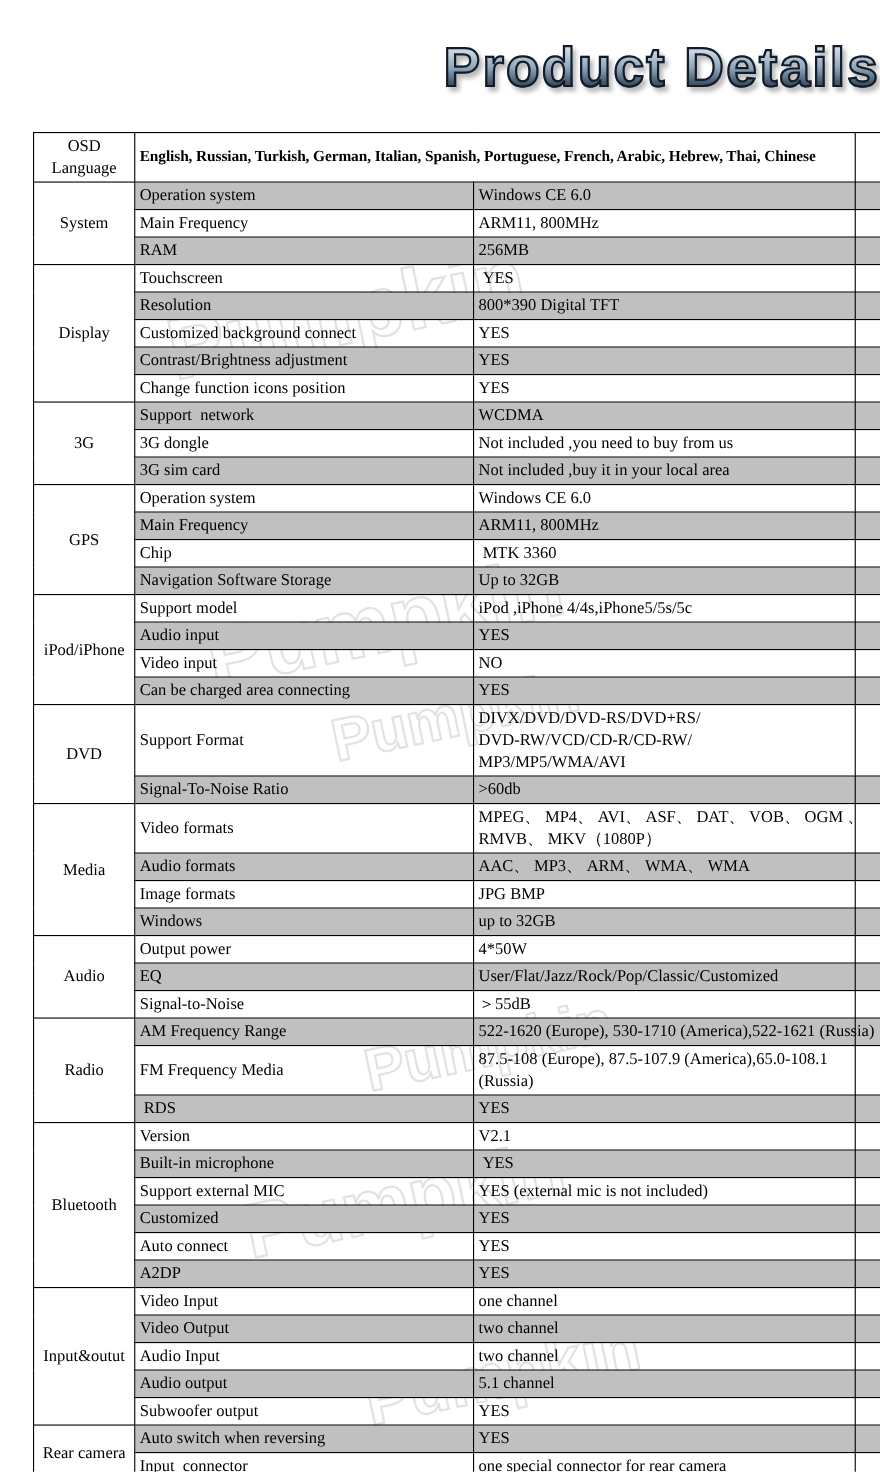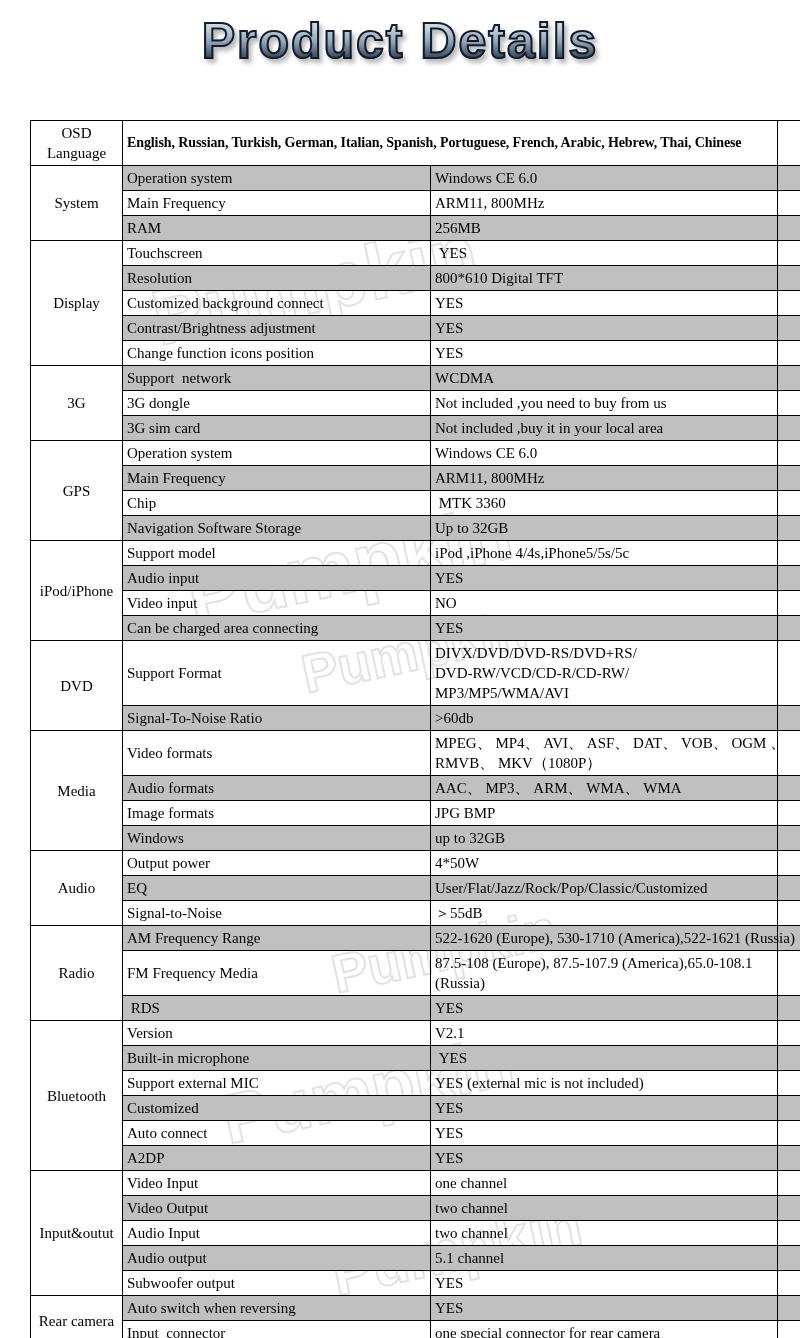--- a/index.html
+++ b/index.html
@@ -4,21 +4,21 @@
 <style>
   * { margin: 0; padding: 0; box-sizing: border-box; }
   html, body { background: #ffffff; }
   body {
     width: 800px; height: 1338px; overflow: hidden;
     font-family: "Liberation Serif", "DejaVu Serif", "DejaVu Sans", serif;
   }
   .page { position: relative; width: 800px; height: 1338px; background: #fff; }
 
   
-  .title-wrap { position: absolute; top: 12px; left: 0; width: 100%; text-align: center; }
+  .title-wrap { position: absolute; top: 32px; left: 0; width: 100%; text-align: right; }
   .page-title {
     display: inline-block;
     font-family: "Liberation Sans", "DejaVu Sans", sans-serif;
     font-weight: bold;
     font-size: 50px;
     letter-spacing: 2px;
     background: linear-gradient(180deg, #eef3f8 0%, #c3d2e0 28%, #8ba3b9 52%, #44596e 74%, #223448 92%, #16222f 100%);
     -webkit-background-clip: text; background-clip: text;
     color: transparent;
     -webkit-text-stroke: 2px #131c27;
@@ -116,21 +116,21 @@
             <td class="prop">RAM</td>
             <td class="val">256MB</td>
           </tr>
           <tr>
             <td class="cat" rowspan="5">Display</td>
             <td class="prop">Touchscreen</td>
             <td class="val"> YES</td>
           </tr>
           <tr class="shaded">
             <td class="prop">Resolution</td>
-            <td class="val">800*610 Digital TFT</td>
+            <td class="val">800*390 Digital TFT</td>
           </tr>
           <tr>
             <td class="prop">Customized background connect</td>
             <td class="val">YES</td>
           </tr>
           <tr class="shaded">
             <td class="prop">Contrast/Brightness adjustment</td>
             <td class="val">YES</td>
           </tr>
           <tr>

